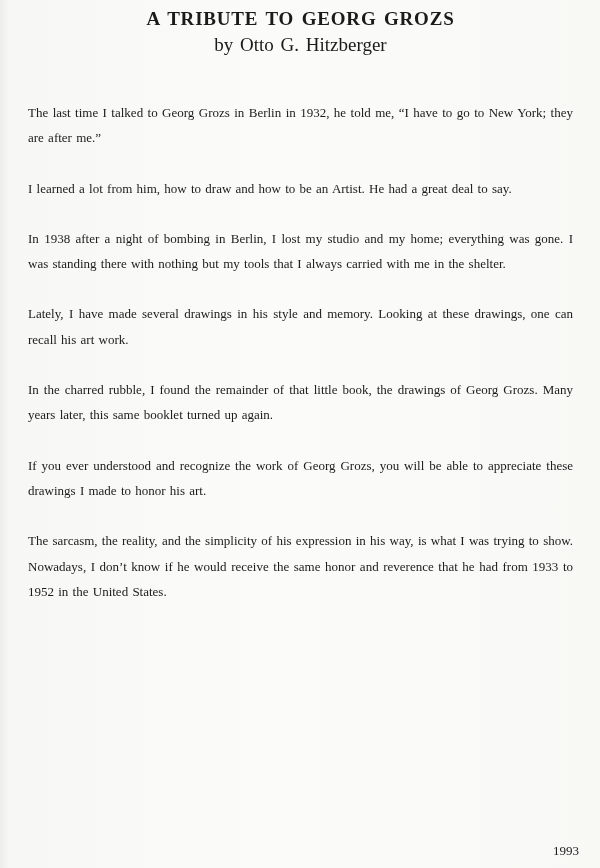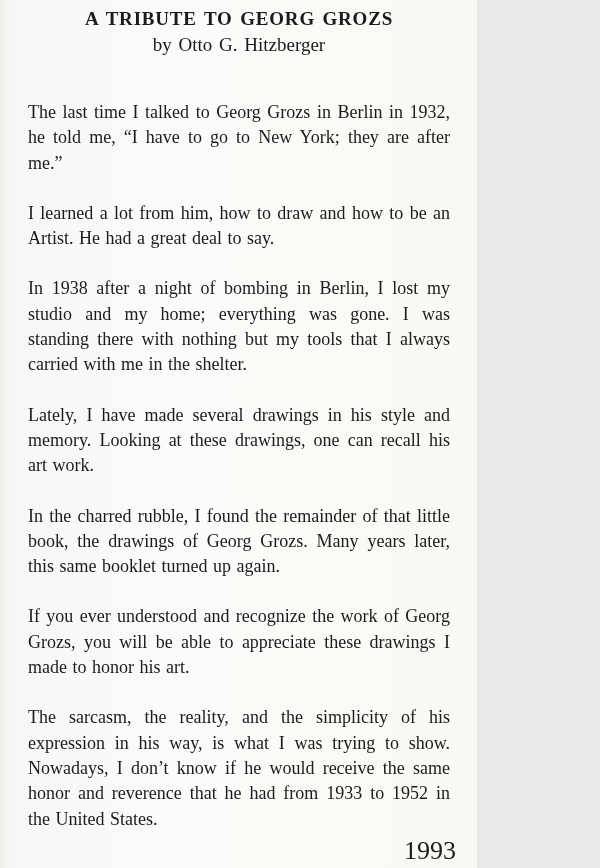--- a/index.html
+++ b/index.html
@@ -2,21 +2,21 @@
 <html><head>
 <meta charset="utf-8">
 <style>
   html, body {
     margin: 0;
     padding: 0;
     background: #e9e9e7;
   }
   .page {
     position: relative;
-    width: 477px;
+    width: 600px;
     height: 868px;
     box-sizing: border-box;
     margin: 0;
     padding: 7px 27px 0 28px;
     background: linear-gradient(90deg, #ededea 0px, #f7f7f5 9px, #fbfbf9 45%, #f8f8f5 100%);
     color: #1b1b1b;
     font-family: "Liberation Serif", "DejaVu Serif", serif;
     overflow: hidden;
   }
   header.doc-header {
@@ -34,30 +34,30 @@
     margin-top: 2px;
     font-size: 19px;
     line-height: 23px;
     word-spacing: 2px;
   }
   main.doc-body {
     margin-top: 44px;
   }
   .doc-body p {
     margin: 0 0 25px 0;
-    font-size: 18px;
+    font-size: 13px;
     line-height: 25.3px;
     text-align: justify;
     word-spacing: 1px;
   }
   .doc-year {
     position: absolute;
     right: 21px;
     bottom: 7px;
-    font-size: 26px;
+    font-size: 13px;
     line-height: 20px;
   }
 </style>
 </head>
 <body>
 
 <div class="page">
 
   <header class="doc-header">
     <h1 class="doc-title">A TRIBUTE TO GEORG GROZS</h1>

